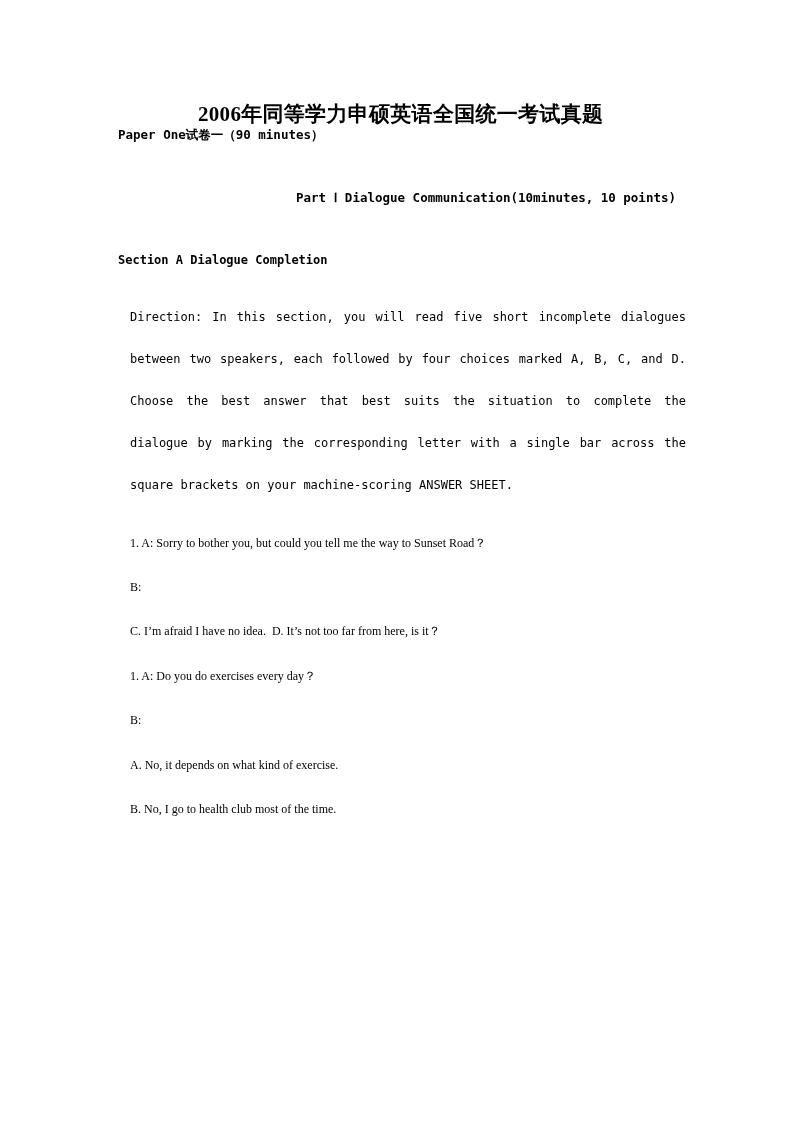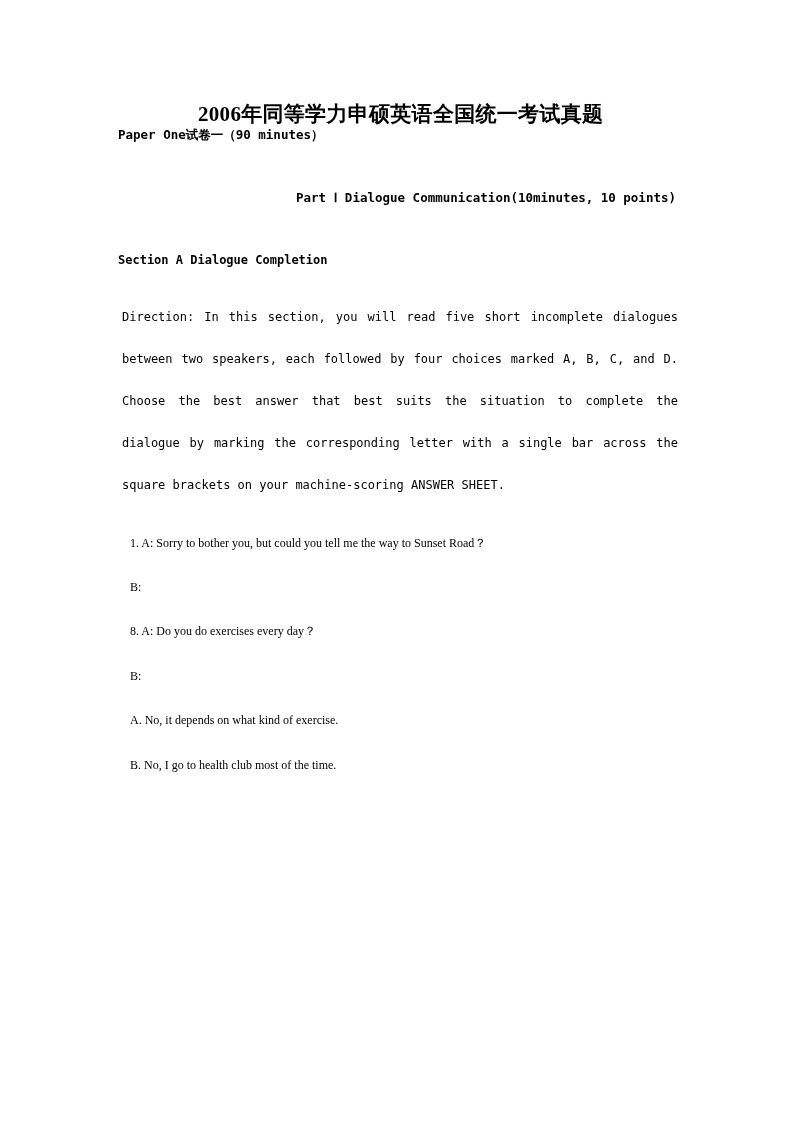--- a/index.html
+++ b/index.html
@@ -47,21 +47,21 @@
   .h-section {
     margin-top: 48px;
     font-size: 12px;
   }
   .para {
     font-family: "DejaVu Sans Mono", monospace;
     font-size: 12px;
     line-height: 42px;
     text-align: justify;
     text-justify: inter-word;
-    margin: 4px;
+    margin: 12px;
     letter-spacing: 0px;
   }
   .direction {
     margin-top: 28px;
     width: 556px;
   }
   .qline {
     font-family: Liberation Serif, serif;
     font-size: 12px;
     line-height: 1.2;
@@ -82,19 +82,20 @@
   <div class="heading-bold h-paper">Paper One试卷一（90 minutes）</div>
 
   <div class="heading-bold h-part">Part Ⅰ  Dialogue Communication(10minutes, 10 points)</div>
 
   <div class="heading-bold h-section">Section A Dialogue Completion</div>
 
   <p class="para direction">Direction: In this section, you will read five short incomplete dialogues between two speakers, each followed by four choices marked A, B, C, and D. Choose the best answer that best suits the situation to complete the dialogue by marking the corresponding letter with a single bar across the square brackets on your machine-scoring ANSWER SHEET.</p>
 
   <p class="qline spaced">1. A: Sorry to bother you, but could you tell me the way to Sunset Road？</p>
   <p class="qline spaced">B:</p>
+  <p class="qline spaced">C. I’m afraid I have no idea.  D. It’s not too far from here, is it？</p>
 
-  <p class="qline spaced">8. A: Do you do exercises every day？</p>
+  <p class="qline spaced">1. A: Do you do exercises every day？</p>
   <p class="qline spaced">B:</p>
   <p class="qline spaced">A. No, it depends on what kind of exercise.</p>
   <p class="qline spaced">B. No, I go to health club most of the time.</p>
 
 </div>
 
 </body></html>

